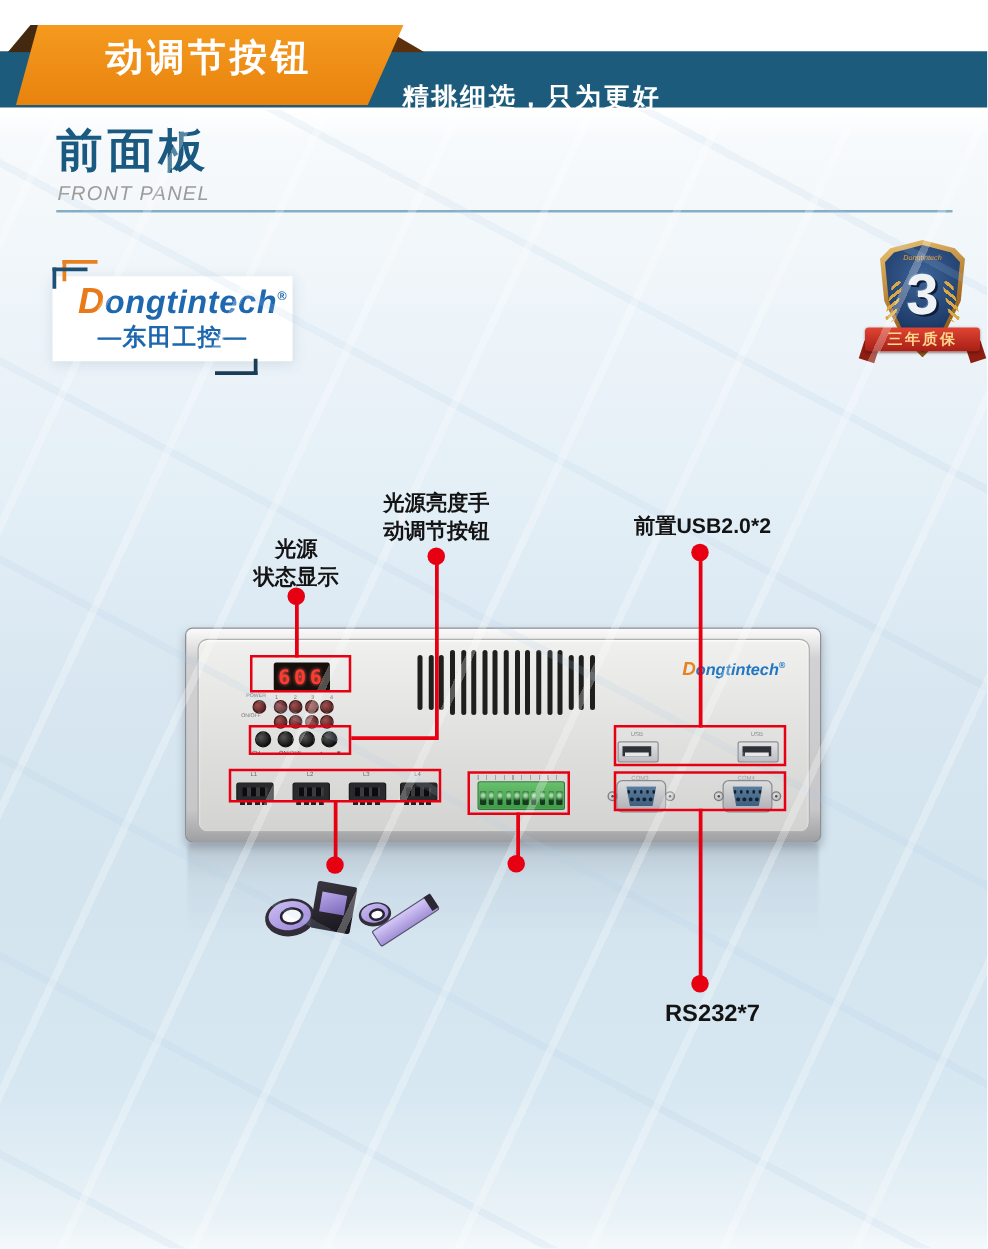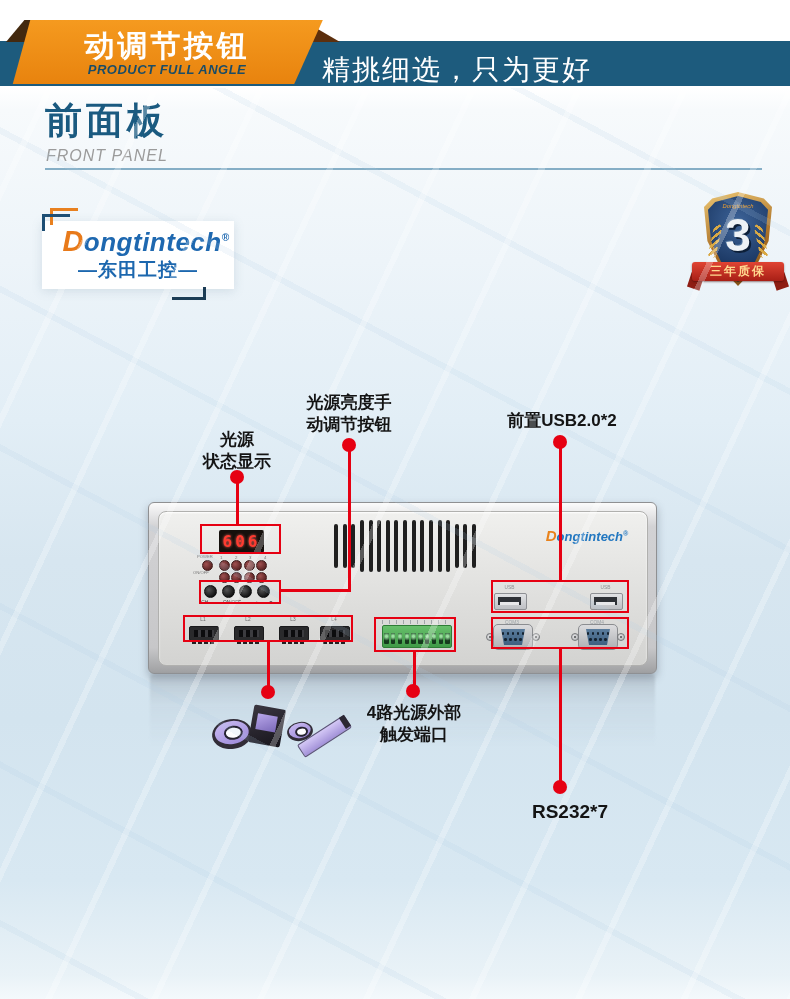--- a/index.html
+++ b/index.html
@@ -16,22 +16,22 @@
   .fold{position:absolute;top:20px;width:46px;height:22px;}
   .fold.l{left:6px;background:#43290f;clip-path:polygon(0 100%,40% 0,100% 0,70% 100%);}
   .fold.r{left:294px;background:#5c2f0d;clip-path:polygon(18% 0,100% 100%,0 100%);}
   .ribbon{position:absolute;left:8px;top:20px;width:318px;height:64px;
     background:linear-gradient(180deg,#f59a1f,#e8830e);
     clip-path:polygon(7% 0%,99% 0%,90% 100%,1.5% 100%);}
   .banner-title{position:absolute;left:8px;top:26px;width:318px;text-align:center;
     color:#fff;font-size:30px;font-weight:bold;letter-spacing:3px;}
   .banner-sub{position:absolute;left:8px;top:62px;width:318px;text-align:center;
     color:#1b4c66;font-size:13px;font-weight:bold;font-style:italic;letter-spacing:.5px;}
-  .banner-tagline{position:absolute;left:322px;top:51px;color:#fff;font-size:28px;
-    font-weight:normal;letter-spacing:2px;}
+  .banner-tagline{position:absolute;left:322px;top:64px;color:#fff;font-size:21px;
+    font-weight:bold;letter-spacing:2px;}
   
   .sec-title{position:absolute;left:45px;top:96px;color:#1a5a80;font-size:37px;font-weight:bold;letter-spacing:4px;}
   .sec-sub{position:absolute;left:46px;top:147px;color:#9b9b9b;font-size:16px;font-style:italic;letter-spacing:1px;}
   .sec-line{position:absolute;left:45px;top:168px;width:717px;height:2px;background:#85aec6;}
   
   .logo-box{position:absolute;left:42px;top:221px;width:192px;height:68px;background:#fff;
     box-shadow:0 2px 10px rgba(90,120,145,.18);}
   .bk{position:absolute;}
   .bk.o{left:50px;top:208px;width:25px;height:14px;border-top:3px solid #e8801f;border-left:3px solid #e8801f;}
   .bk.b{left:42px;top:214px;width:25px;height:14px;border-top:3px solid #1d4e74;border-left:3px solid #1d4e74;}
@@ -152,21 +152,20 @@
 </head>
 <body>
 
 <div class="page">
 
   <div class="bar"></div>
   <div class="fold l"></div>
   <div class="fold r"></div>
   <div class="ribbon"></div>
   <div class="banner-title">动调节按钮</div>
-  <div class="banner-sub">PRODUCT FULL ANGLE</div>
   <div class="banner-tagline">精挑细选，只为更好</div>
 
   <div class="sec-title">前面板</div>
   <div class="sec-sub">FRONT PANEL</div>
   <div class="sec-line"></div>
 
   <div class="logo-box"></div>
   <div class="bk o"></div>
   <div class="bk b"></div>
   <div class="bk br"></div>
@@ -339,24 +338,20 @@
 
   <div class="ann-label" style="left:177px;top:429px;width:120px;">
     <div>光源</div>
     <div>状态显示</div>
   </div>
   <div class="ann-label" style="left:289px;top:392px;width:120px;">
     <div>光源亮度手</div>
     <div>动调节按钮</div>
   </div>
   <div class="ann-label" style="left:482px;top:410px;width:160px;">前置USB2.0*2</div>
-  <div class="ann-label" style="left:344px;top:702px;width:140px;">
-    <div>4路光源外部</div>
-    <div>触发端口</div>
-  </div>
   <div class="ann-label big" style="left:520px;top:799px;width:100px;">RS232*7</div>
 
   <div class="ring" style="left:212px;top:719px;width:40px;height:30px;transform:rotate(-8deg);">
     <div class="o" style="left:0;top:0;width:40px;height:30px;"></div>
     <div class="m" style="left:3px;top:2px;width:34px;height:23px;"></div>
     <div class="h" style="left:12px;top:7px;width:15px;height:10px;"></div>
   </div>
   <div class="boxlight"></div>
   <div class="ring" style="left:287px;top:722px;width:26px;height:19px;transform:rotate(-10deg);">
     <div class="o" style="left:0;top:0;width:26px;height:19px;"></div>

